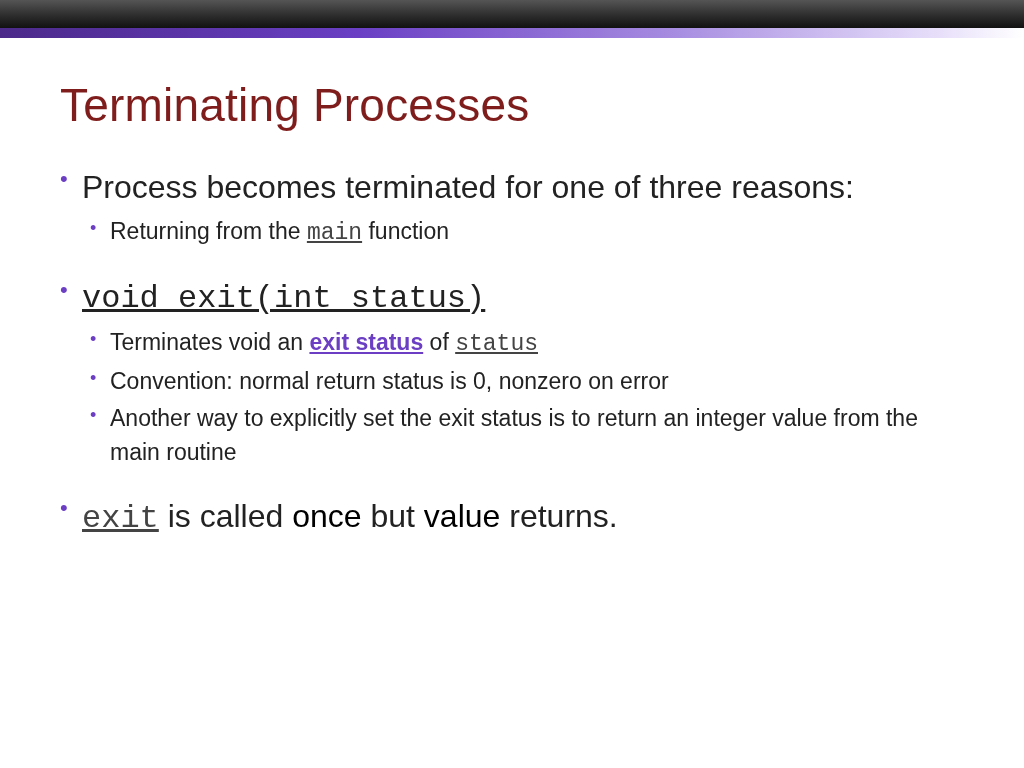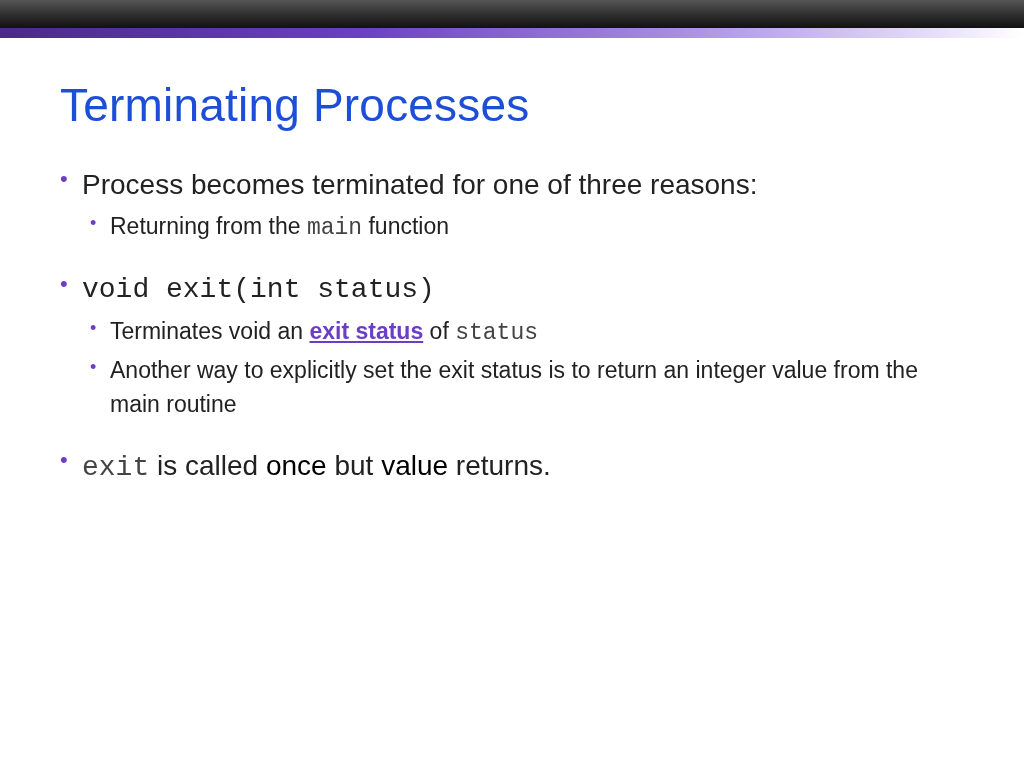--- a/index.html
+++ b/index.html
@@ -15,42 +15,42 @@
     background: linear-gradient(to right, #4b2a8a 0%, #6a3fc4 35%, #a58ae0 65%, #e8e0fa 92%, #ffffff 100%);
   }
 
   .slide {
     padding: 40px 60px 0 60px;
   }
 
   .title {
     font-size: 46px;
     font-weight: 400;
-    color: #1d4ed8;
+    color: #7f1d1d;
     margin-bottom: 34px;
     letter-spacing: 0.2px;
   }
 
   ul.top { list-style: none; }
   ul.top > li {
     position: relative;
     padding-left: 22px;
     margin-bottom: 26px;
   }
   ul.top > li::before {
     content: "•";
     position: absolute;
     left: 0;
     top: 0;
     color: #6b3ec4;
     font-size: 22px;
     line-height: 1.2;
   }
   ul.top > li > .leadline {
-    font-size: 28px;
+    font-size: 32px;
     line-height: 1.35;
     color: #222;
   }
 
   ul.sub { list-style: none; margin-top: 6px; }
   ul.sub > li {
     position: relative;
     padding-left: 28px;
     font-size: 23px;
     line-height: 1.45;
@@ -60,21 +60,21 @@
   ul.sub > li::before {
     content: "•";
     position: absolute;
     left: 8px;
     top: 0;
     color: #6b3ec4;
     font-size: 18px;
     line-height: 1.5;
   }
 
-  .mono { font-family: "Courier New", Courier, monospace; color: #444; }
+  .mono { font-family: "Courier New", Courier, monospace; color: #444; text-decoration: underline; }
   .emph { color: #6b3ec4; font-weight: 600; text-decoration: underline; }
   .pcol { color: #000000; }
 </style>
 </head>
 <body>
 
 <div class="topbar-dark"></div>
 <div class="topbar-purple"></div>
 
 <div class="slide">
@@ -91,20 +91,21 @@
         </li>
       </ul>
     </li>
 
     <li>
       <div class="leadline mono">void exit(int status)</div>
       <ul class="sub">
         <li>
           <span>Terminates void an </span><span class="emph">exit status</span><span> of </span><span class="mono">status</span>
         </li>
+        <li>Convention: normal return status is 0, nonzero on error</li>
         <li>Another way to explicitly set the exit status is to return an integer value from the main routine</li>
       </ul>
     </li>
 
     <li>
       <div class="leadline">
         <span class="mono">exit</span><span> is called </span><span class="pcol">once</span><span> but </span><span class="pcol">value</span><span> returns.</span>
       </div>
     </li>
 

